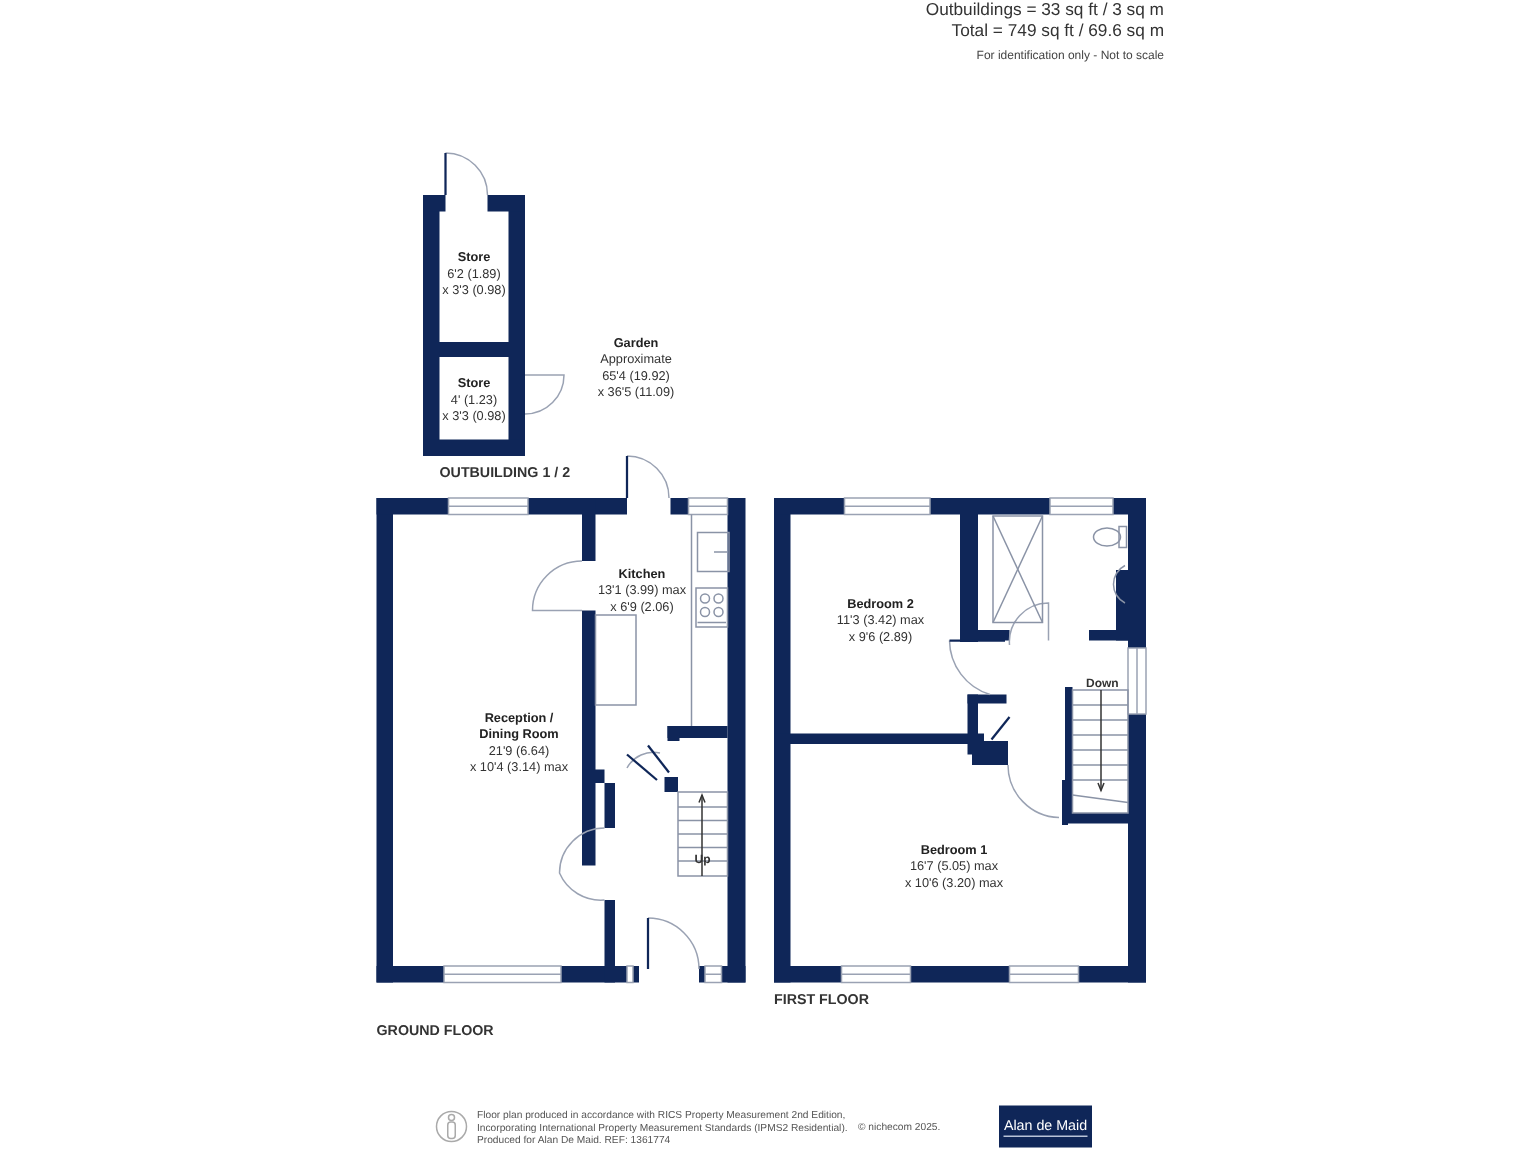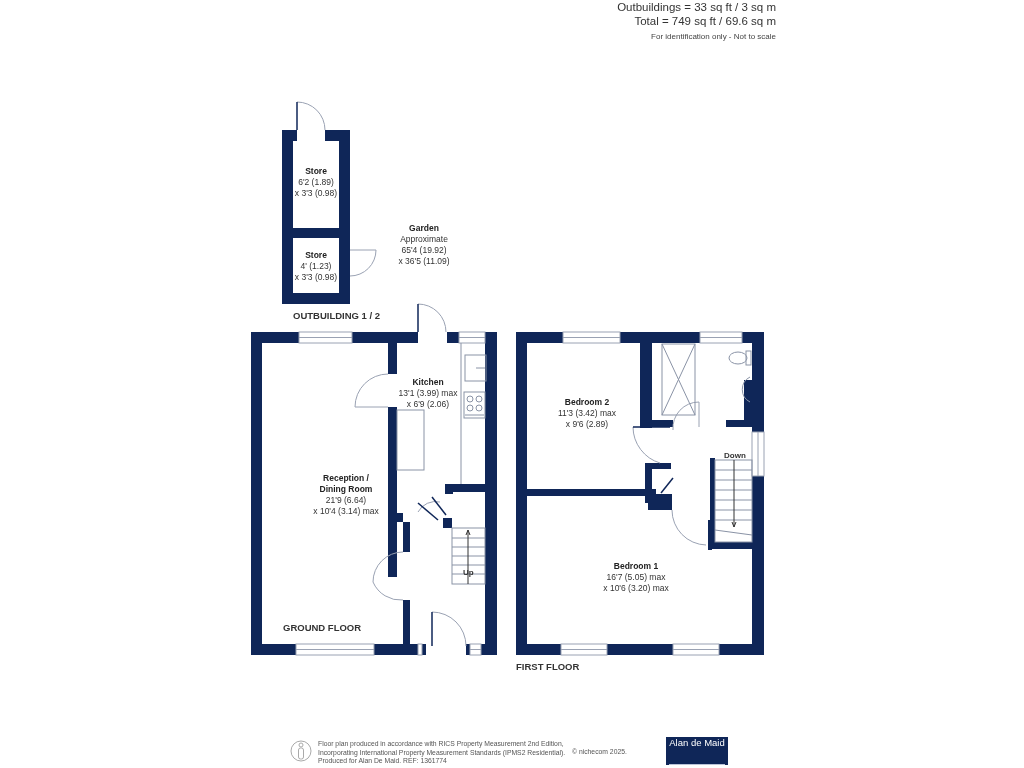--- a/index.html
+++ b/index.html
@@ -9,21 +9,21 @@
   .area-line { font-size:11.5px; color:#333; line-height:14px; }
   .note { font-size:8px; color:#444; margin-top:4px; }
   svg.plan { position:absolute; left:0; top:0; }
   .lbl { position:absolute; text-align:center; font-size:8.5px; line-height:11px; color:#333; transform:translateX(-50%); white-space:nowrap; }
   .lbl .name { font-weight:bold; color:#222; }
   .floor-label { position:absolute; font-size:9.5px; font-weight:bold; color:#333; }
   .footer-icon { position:absolute; left:290px; top:738px; }
   .footer-text { position:absolute; left:318px; top:740px; font-size:6.8px; line-height:8.6px; color:#555; white-space:nowrap; }
   .copyright { position:absolute; left:572px; top:748px; font-size:6.8px; color:#555; }
   .brand { position:absolute; left:666px; top:737px; width:62px; height:28px; background:#0f2658; color:#fff; font-size:9.5px; display:flex; align-items:center; justify-content:center; }
-  .brand span { border-bottom:1px solid #b9c3d8; padding-bottom:16px; }
+  .brand span { border-bottom:1px solid #b9c3d8; padding-bottom:1px; }
   .stair-lbl { position:absolute; font-size:8px; font-weight:bold; color:#333; }
 </style>
 </head>
 <body>
 
 <div class="header">
   <div class="area-line">Outbuildings = 33 sq ft / 3 sq m</div>
   <div class="area-line">Total = 749 sq ft / 69.6 sq m</div>
   <div class="note">For identification only - Not to scale</div>
 </div>
@@ -200,21 +200,21 @@
   <div>13'1 (3.99) max</div>
   <div>x 6'9 (2.06)</div>
 </div>
 <div class="lbl" style="left:329px; top:473px;margin-left:17px;">
   <div class="name">Reception /</div>
   <div class="name">Dining Room</div>
   <div>21'9 (6.64)</div>
   <div>x 10'4 (3.14) max</div>
 </div>
 <div class="stair-lbl" style="left:463px; top:568px;">Up</div>
-<div class="floor-label" style="left:251px; top:622px;margin-left:32px;">GROUND FLOOR</div>
+<div class="floor-label" style="left:251px; top:682px;">GROUND FLOOR</div>
 
 <div class="lbl" style="left:587px; top:397px;">
   <div class="name">Bedroom 2</div>
   <div>11'3 (3.42) max</div>
   <div>x 9'6 (2.89)</div>
 </div>
 <div class="lbl" style="left:636px; top:561px;">
   <div class="name">Bedroom 1</div>
   <div>16'7 (5.05) max</div>
   <div>x 10'6 (3.20) max</div>

